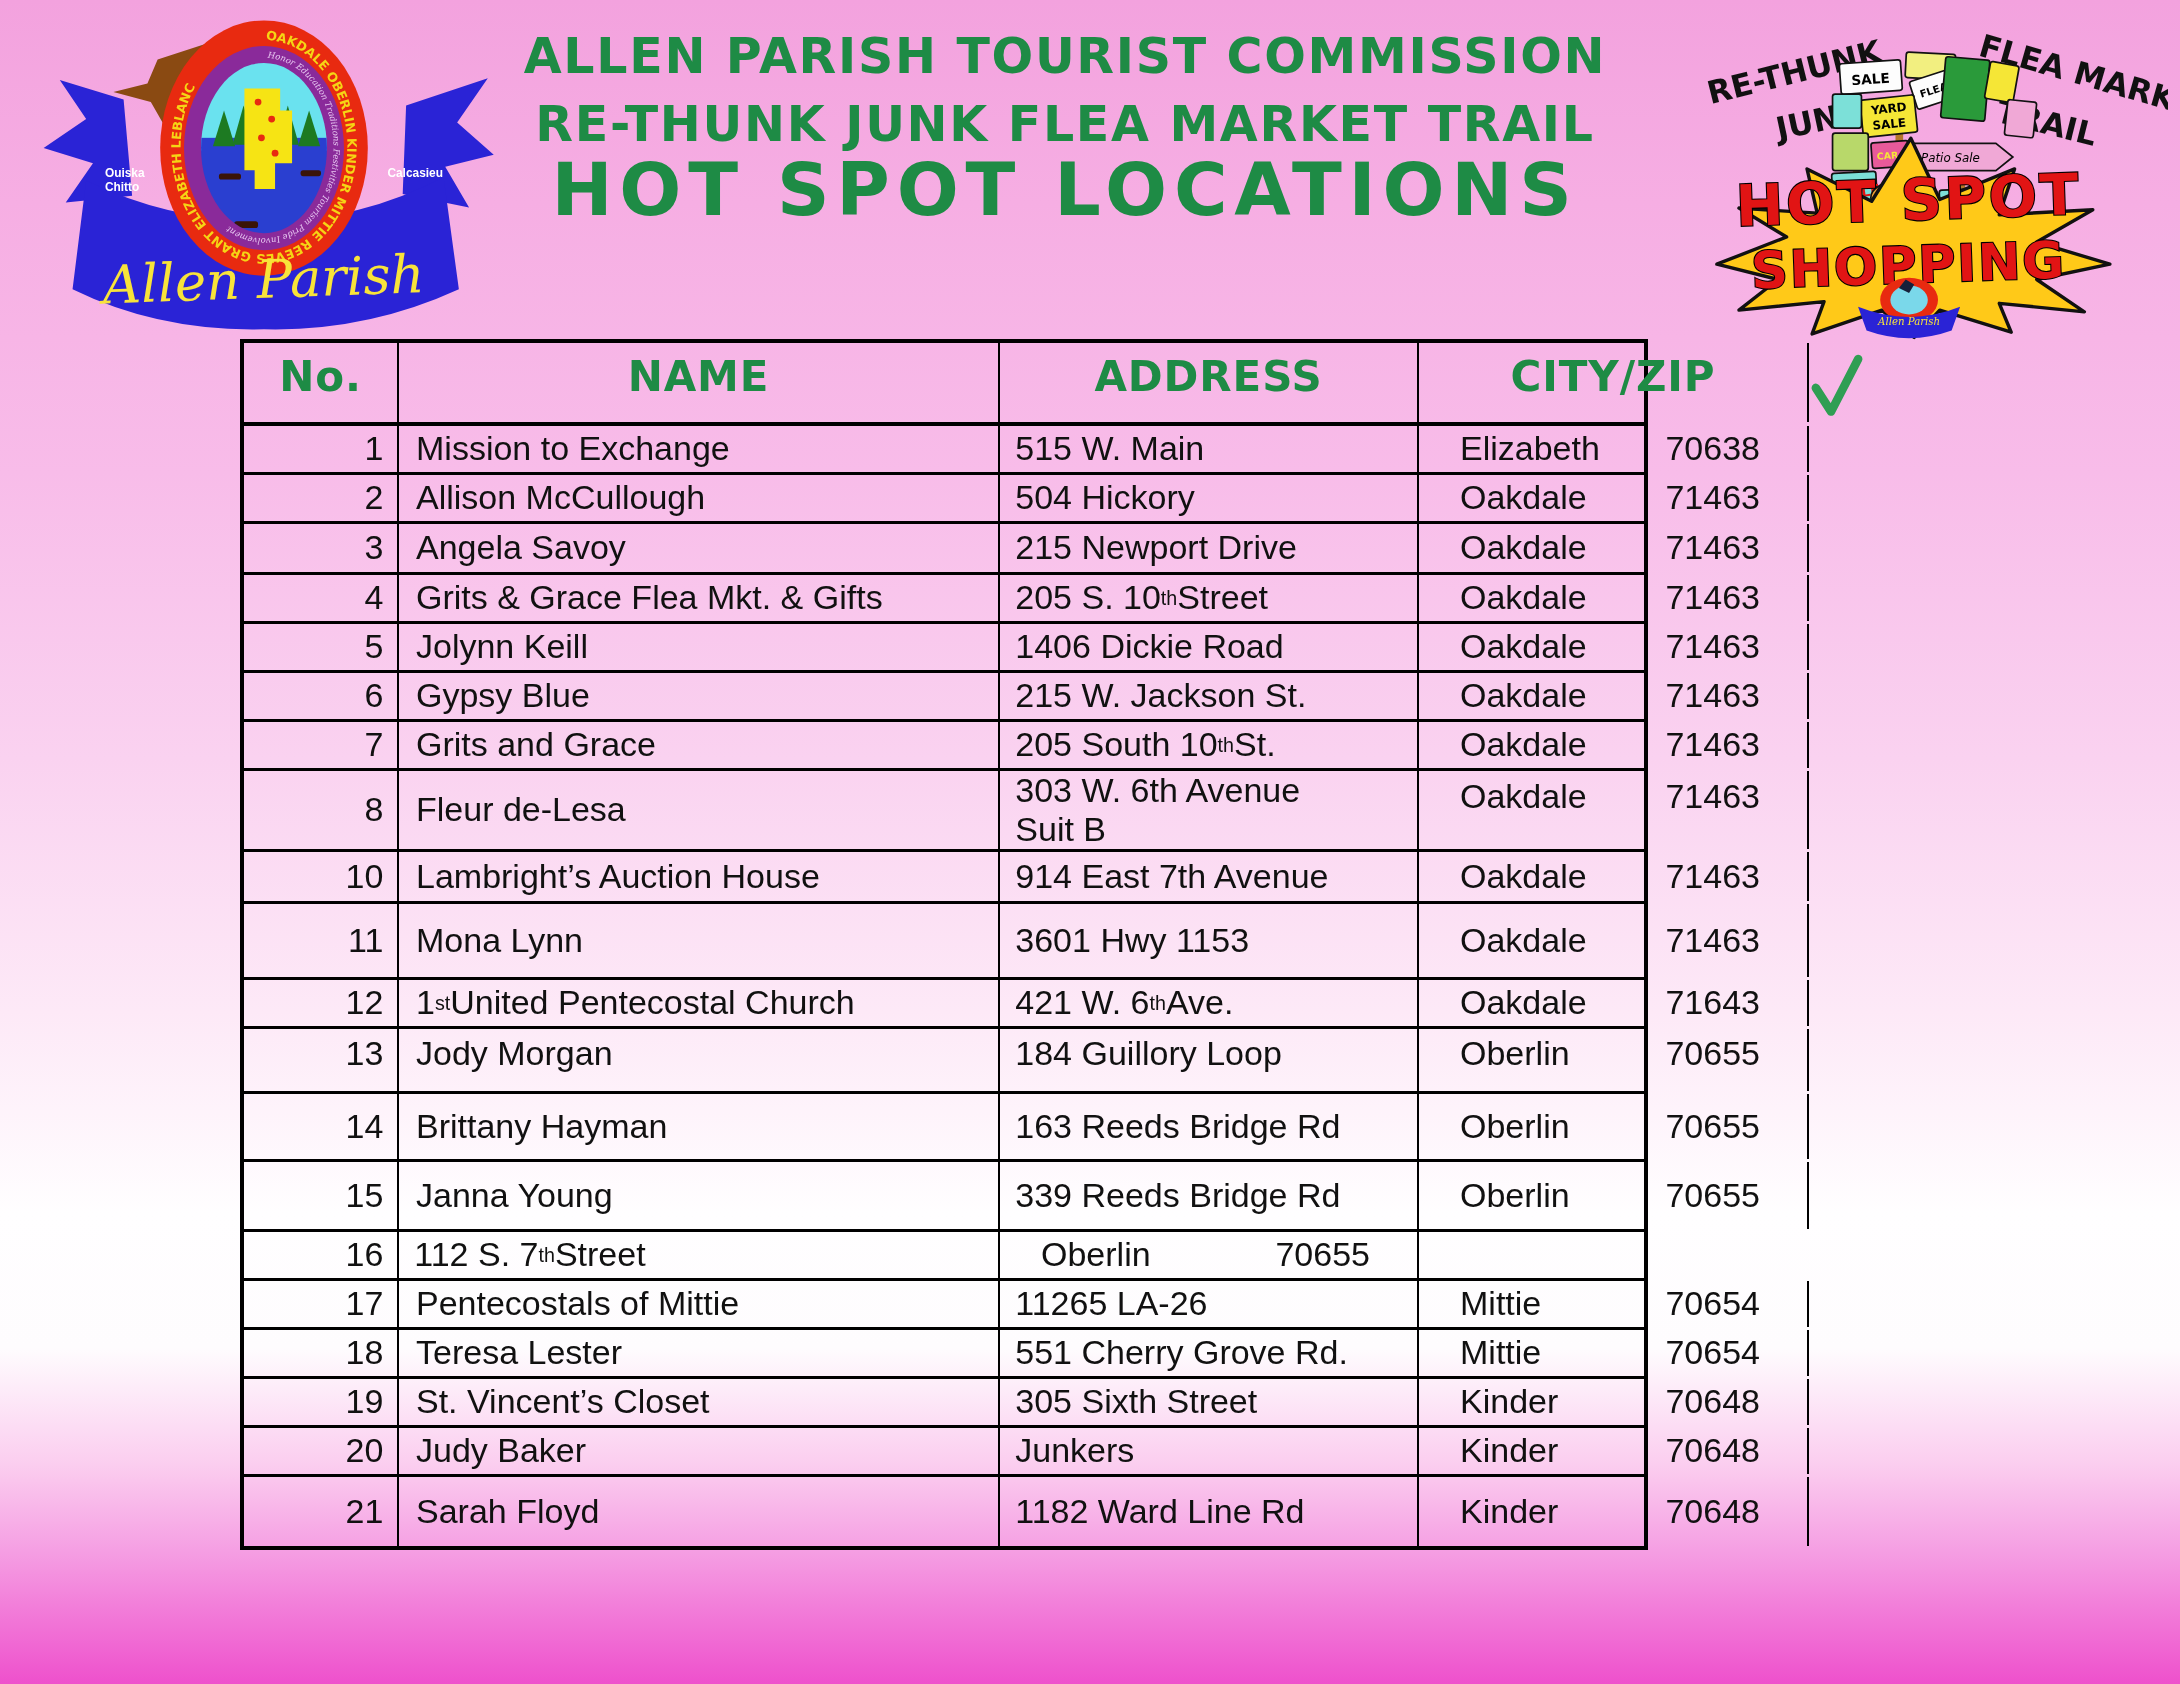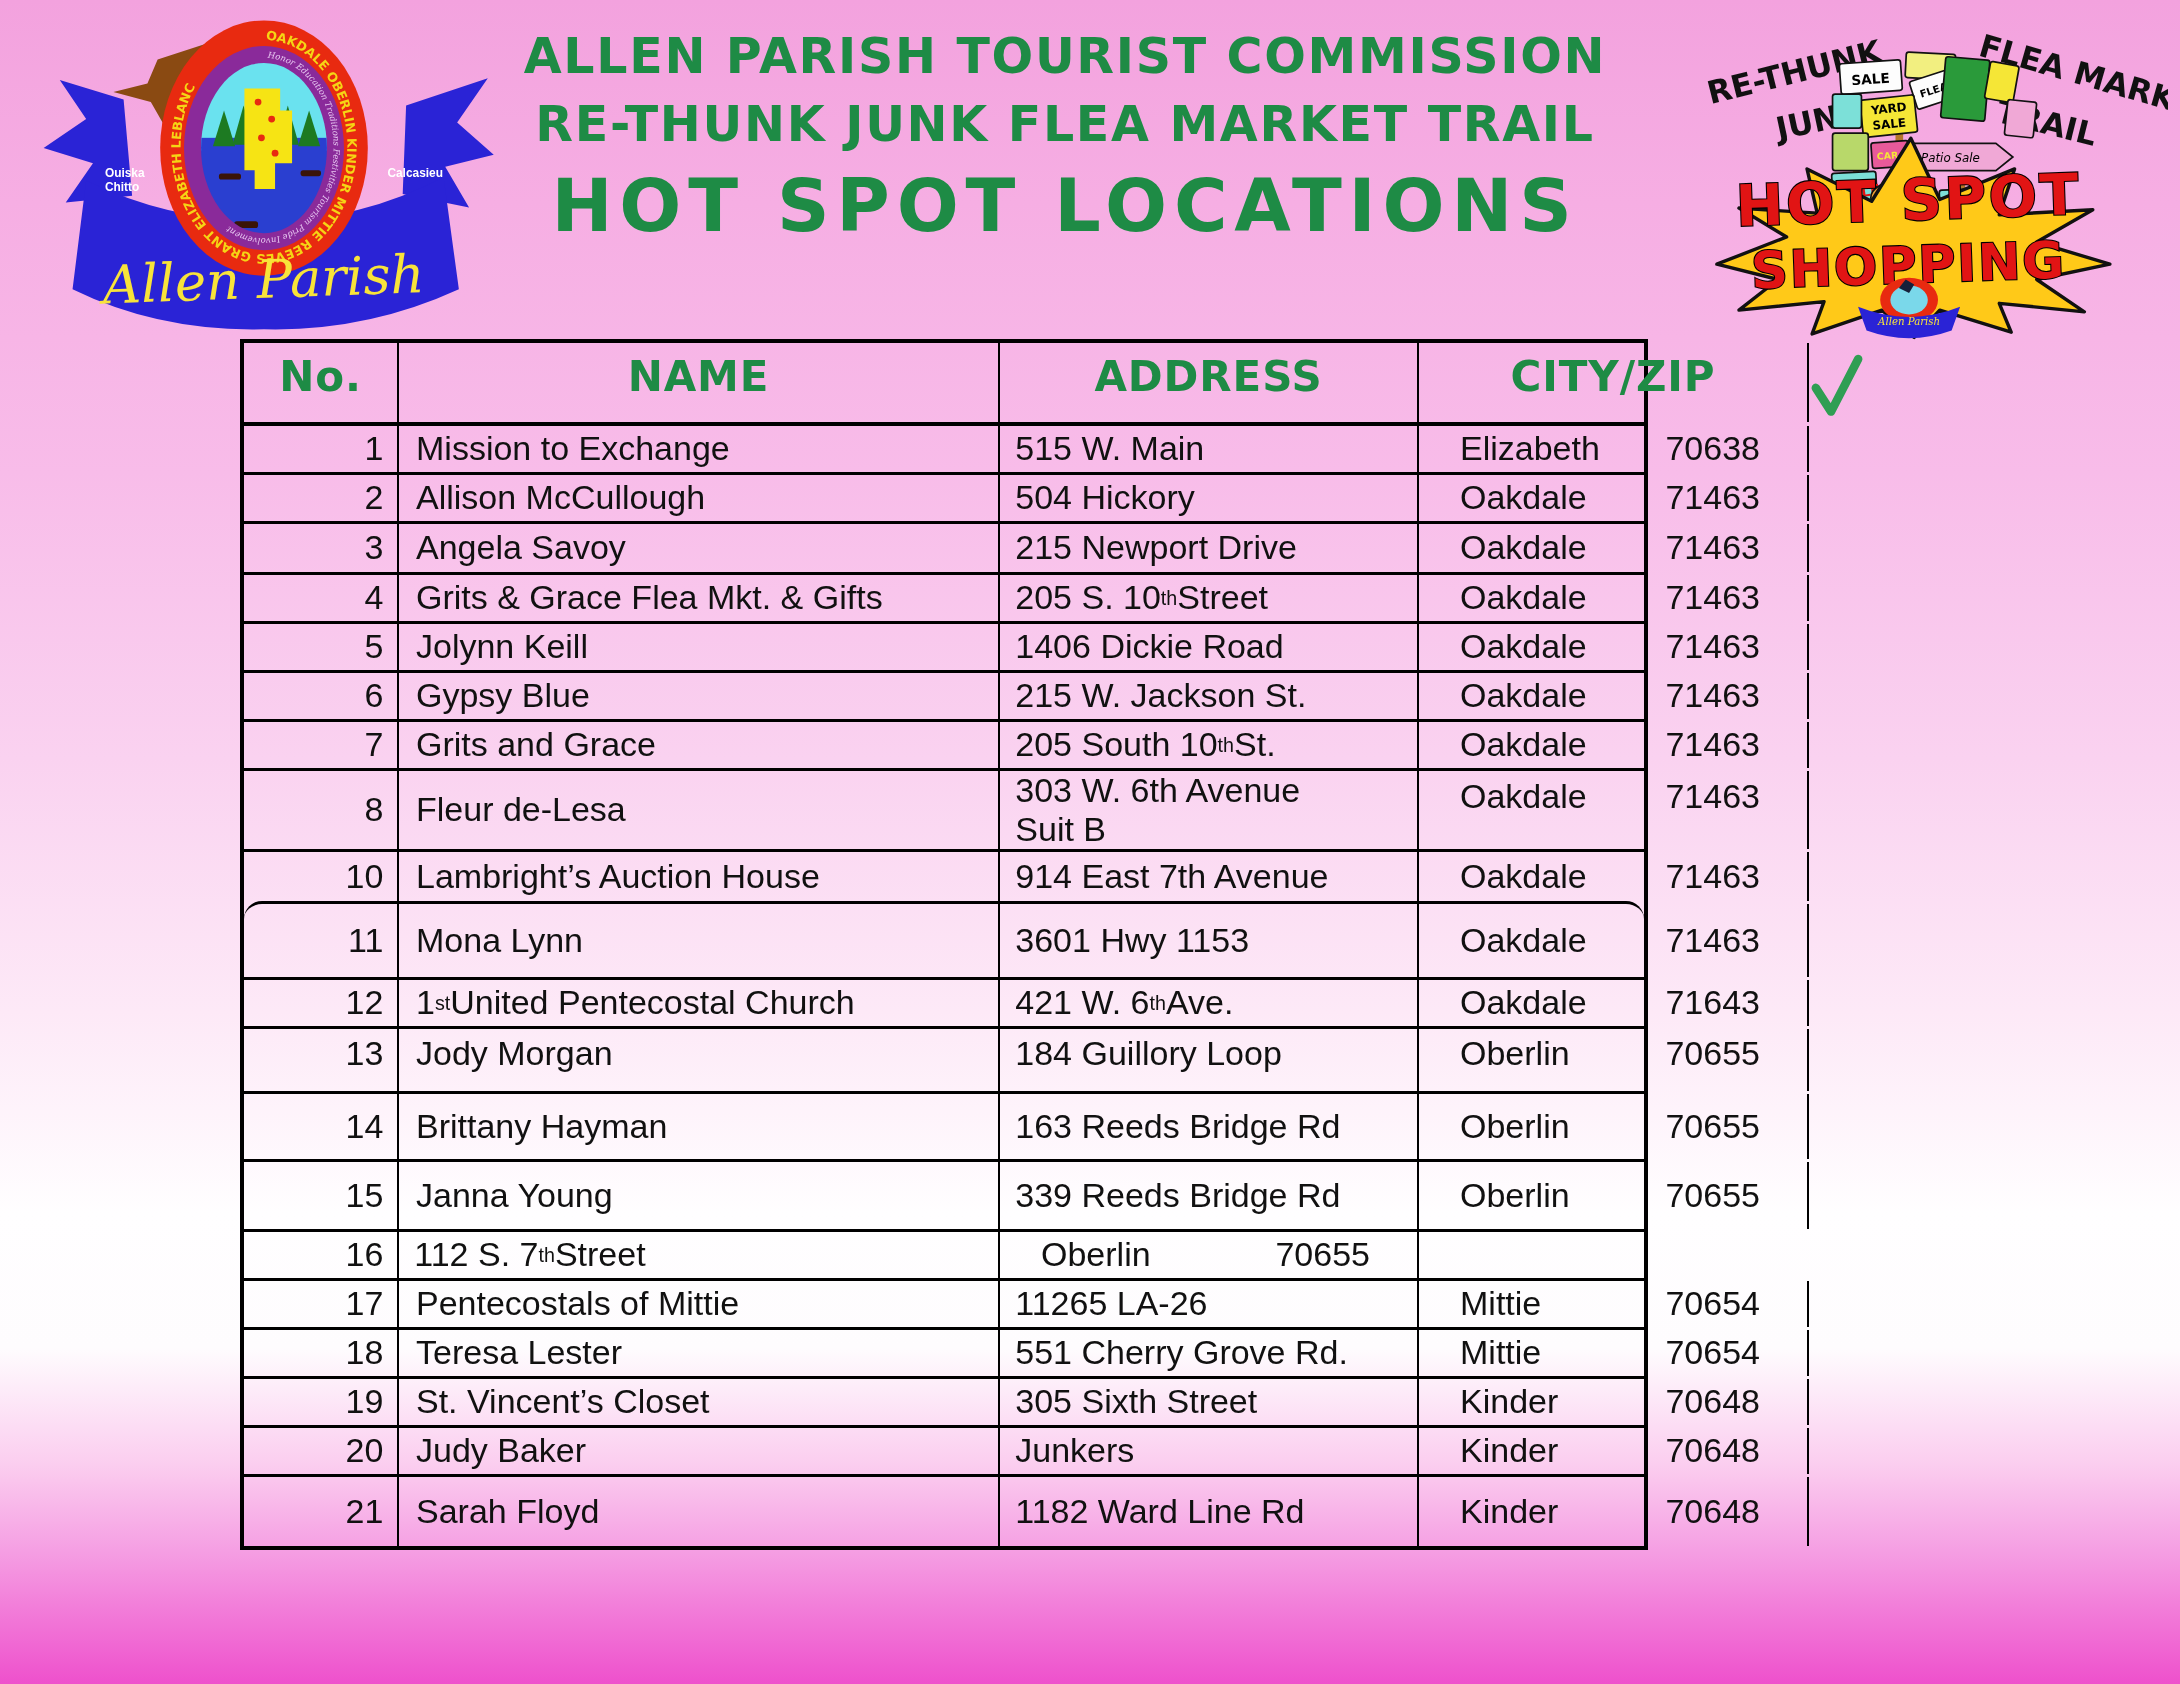--- a/index.html
+++ b/index.html
@@ -21,21 +21,21 @@
       #ee50cc 100%);
   }
   
   .title-block{
     position:absolute;left:443px;top:32px;width:1244px;
     text-align:center;color:#1e8b45;
     font-family:"DejaVu Sans",sans-serif;font-weight:bold;
   }
   .title-line1,.title-line2{font-size:49px;letter-spacing:1.7px;line-height:1.0;}
   .title-line2{margin-top:19px;}
-  .title-line3{font-size:73px;letter-spacing:6.8px;margin-top:20px;line-height:1.0;}
+  .title-line3{font-size:73px;letter-spacing:6.8px;margin-top:4px;line-height:1.0;}
   
   .seal-logo{position:absolute;left:30px;top:10.2px;width:468px;height:328px;}
   .hotspot-logo{position:absolute;left:1657px;top:8.5px;width:511px;height:336px;}
   
   .loc-table{
     position:absolute;left:240px;top:339px;width:1408px;
     border:4.3px solid #000;box-sizing:border-box;
     color:#111;font-size:34px;
   }
   .thead{
@@ -49,21 +49,21 @@
   }
   .thead .hcell:first-child{border-left:none;}
   .trow{
     display:grid;grid-template-columns:153px 601px 419px 390px auto;
     min-height:46px;border-top:3.4px solid #000;align-items:stretch;
   }
   .trow:first-child{border-top:none;}
   .trow:nth-child(3){min-height:48px;}
   .trow:nth-child(8){min-height:78px;}
   .trow:nth-child(9){min-height:49px;text-align:center;}
-  .trow:nth-child(10){min-height:73px;border-radius:18px;}
+  .trow:nth-child(10){min-height:73px;}
   .trow:nth-child(12){min-height:62px;}
   .trow:nth-child(13){min-height:65px;}
   .trow:nth-child(14){min-height:67px;}
   .trow:nth-child(20){min-height:69px;}
   .cell{
     display:flex;align-items:center;box-sizing:border-box;
     border-left:2.6px solid #000;line-height:1.15;
   }
   .cell:first-child{border-left:none;}
   .cell-no{justify-content:flex-end;padding-right:13.6px;}

